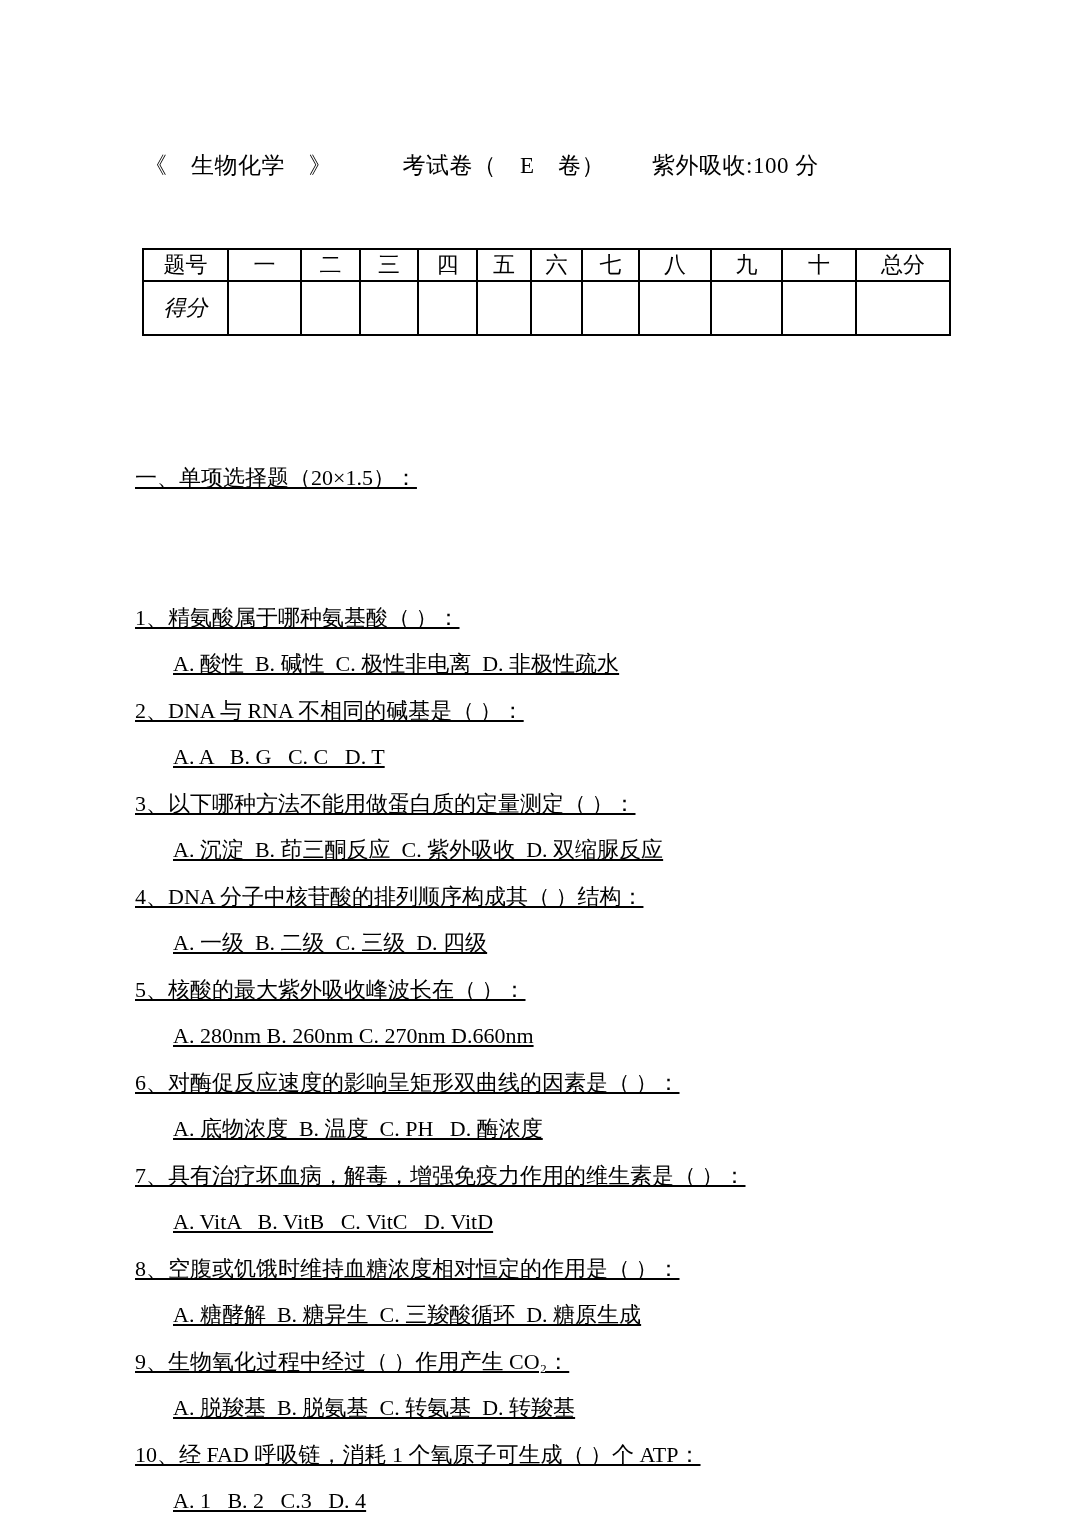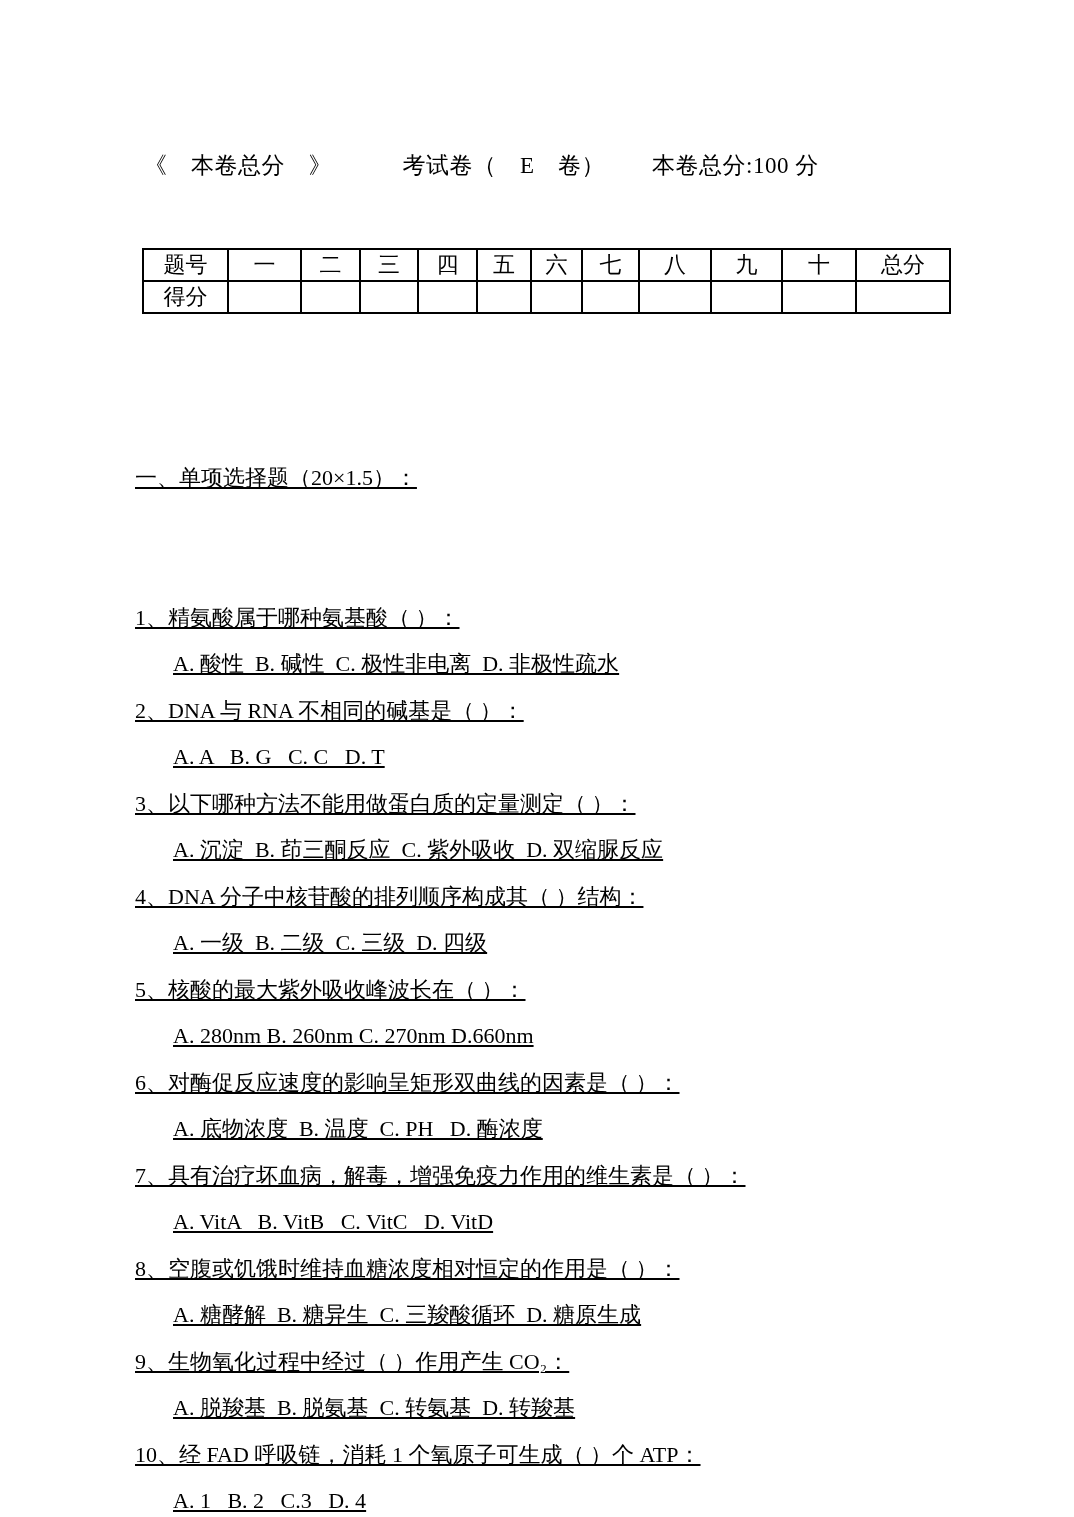--- a/index.html
+++ b/index.html
@@ -31,21 +31,21 @@
   }
   .score-table td {
     border: 2px solid #000000;
     text-align: center;
     vertical-align: middle;
     font-size: 22px;
     padding: 0;
     overflow: hidden;
   }
   .score-table tr.header-row td { height: 29px; }
-  .score-table tr.score-row td { height: 32px; }
+  .score-table tr.score-row td { height: 54px; font-style: italic; }
   .questions {
     position: absolute;
     left: 135px;
     top: 362px;
     width: 830px;
     font-size: 22px;
     line-height: 46.5px;
     white-space: pre-wrap;
   }
   .line { min-height: 46.5px; text-decoration: underline; }
@@ -57,21 +57,21 @@
     width: 100%;
     text-align: center;
     font-size: 21px;
   }
 </style>
 </head>
 <body>
 
 <div class="page">
 
-  <div class="title">《　本卷总分　》　　　考试卷（　E　卷）　　本卷总分:100 分</div>
+  <div class="title">《　生物化学　》　　　考试卷（　E　卷）　　紫外吸收:100 分</div>
 
   <table class="score-table">
     <colgroup>
       <col style="width:85px">
         <col style="width:73px">
         <col style="width:59px">
       <col style="width:58px">
         <col style="width:59px">
         <col style="width:54px">
       <col style="width:51px">

